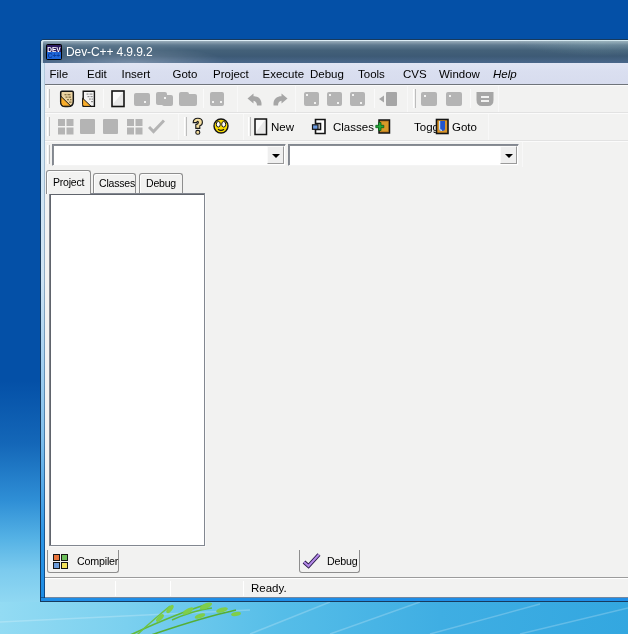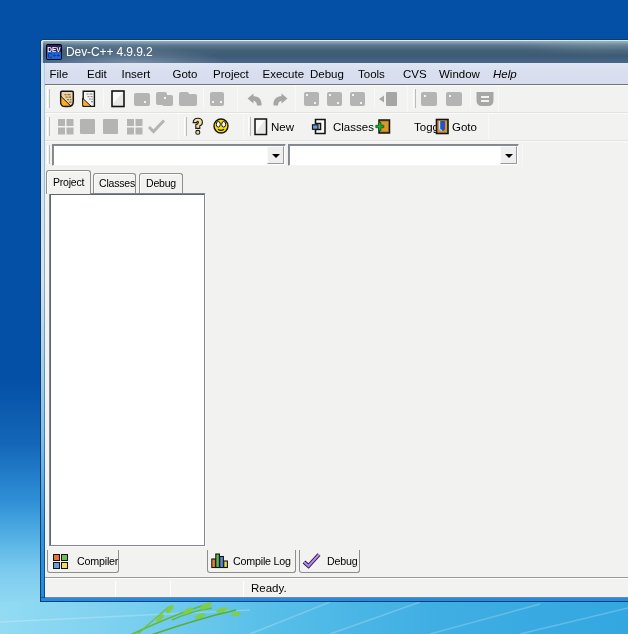--- a/index.html
+++ b/index.html
@@ -369,29 +369,20 @@
     <div class="bottomband" style="top:484px;">
       <div class="btab" style="left:2px; width:72px;">
         <svg width="15" height="15" style="left:5px; top:4px;">
           <rect x="0.5" y="0.5" width="6" height="6" fill="#E8733A" stroke="#141414" stroke-width="1"></rect>
           <rect x="8.5" y="0.5" width="6" height="6" fill="#6CBE5A" stroke="#141414" stroke-width="1"></rect>
           <rect x="0.5" y="8.5" width="6" height="6" fill="#6A9AD8" stroke="#141414" stroke-width="1"></rect>
           <rect x="8.5" y="8.5" width="6" height="6" fill="#F0E05A" stroke="#141414" stroke-width="1"></rect>
         </svg>
         <span class="lbl" style="left:29px;">Compiler</span>
       </div>
-      <div class="btab" style="left:162px; width:89px;">
-        <svg width="18" height="16" style="left:3px; top:3px;">
-          <rect x="0.8" y="6" width="3.6" height="8.5" fill="#E8842A" stroke="#141414" stroke-width="1.1"></rect>
-          <rect x="4.8" y="1" width="3.6" height="13.5" fill="#58B858" stroke="#141414" stroke-width="1.1"></rect>
-          <rect x="8.8" y="3.5" width="3.6" height="11" fill="#5A8AD8" stroke="#141414" stroke-width="1.1"></rect>
-          <rect x="12.8" y="8" width="3.6" height="6.5" fill="#E8D84A" stroke="#141414" stroke-width="1.1"></rect>
-        </svg>
-        <span class="lbl" style="left:25px;">Compile Log</span>
-      </div>
       <div class="btab" style="left:254px; width:61px;">
         <svg width="20" height="16" style="left:2px; top:3px;">
           <path d="M2,9 L6.5,13 L17,1.5" fill="none" stroke="#2A1A4A" stroke-width="4"></path>
           <path d="M2,9 L6.5,13 L17,1.5" fill="none" stroke="#B489E8" stroke-width="2"></path>
         </svg>
         <span class="lbl" style="left:27px;">Debug</span>
       </div>
     </div>
 
     <div class="statusbar">

